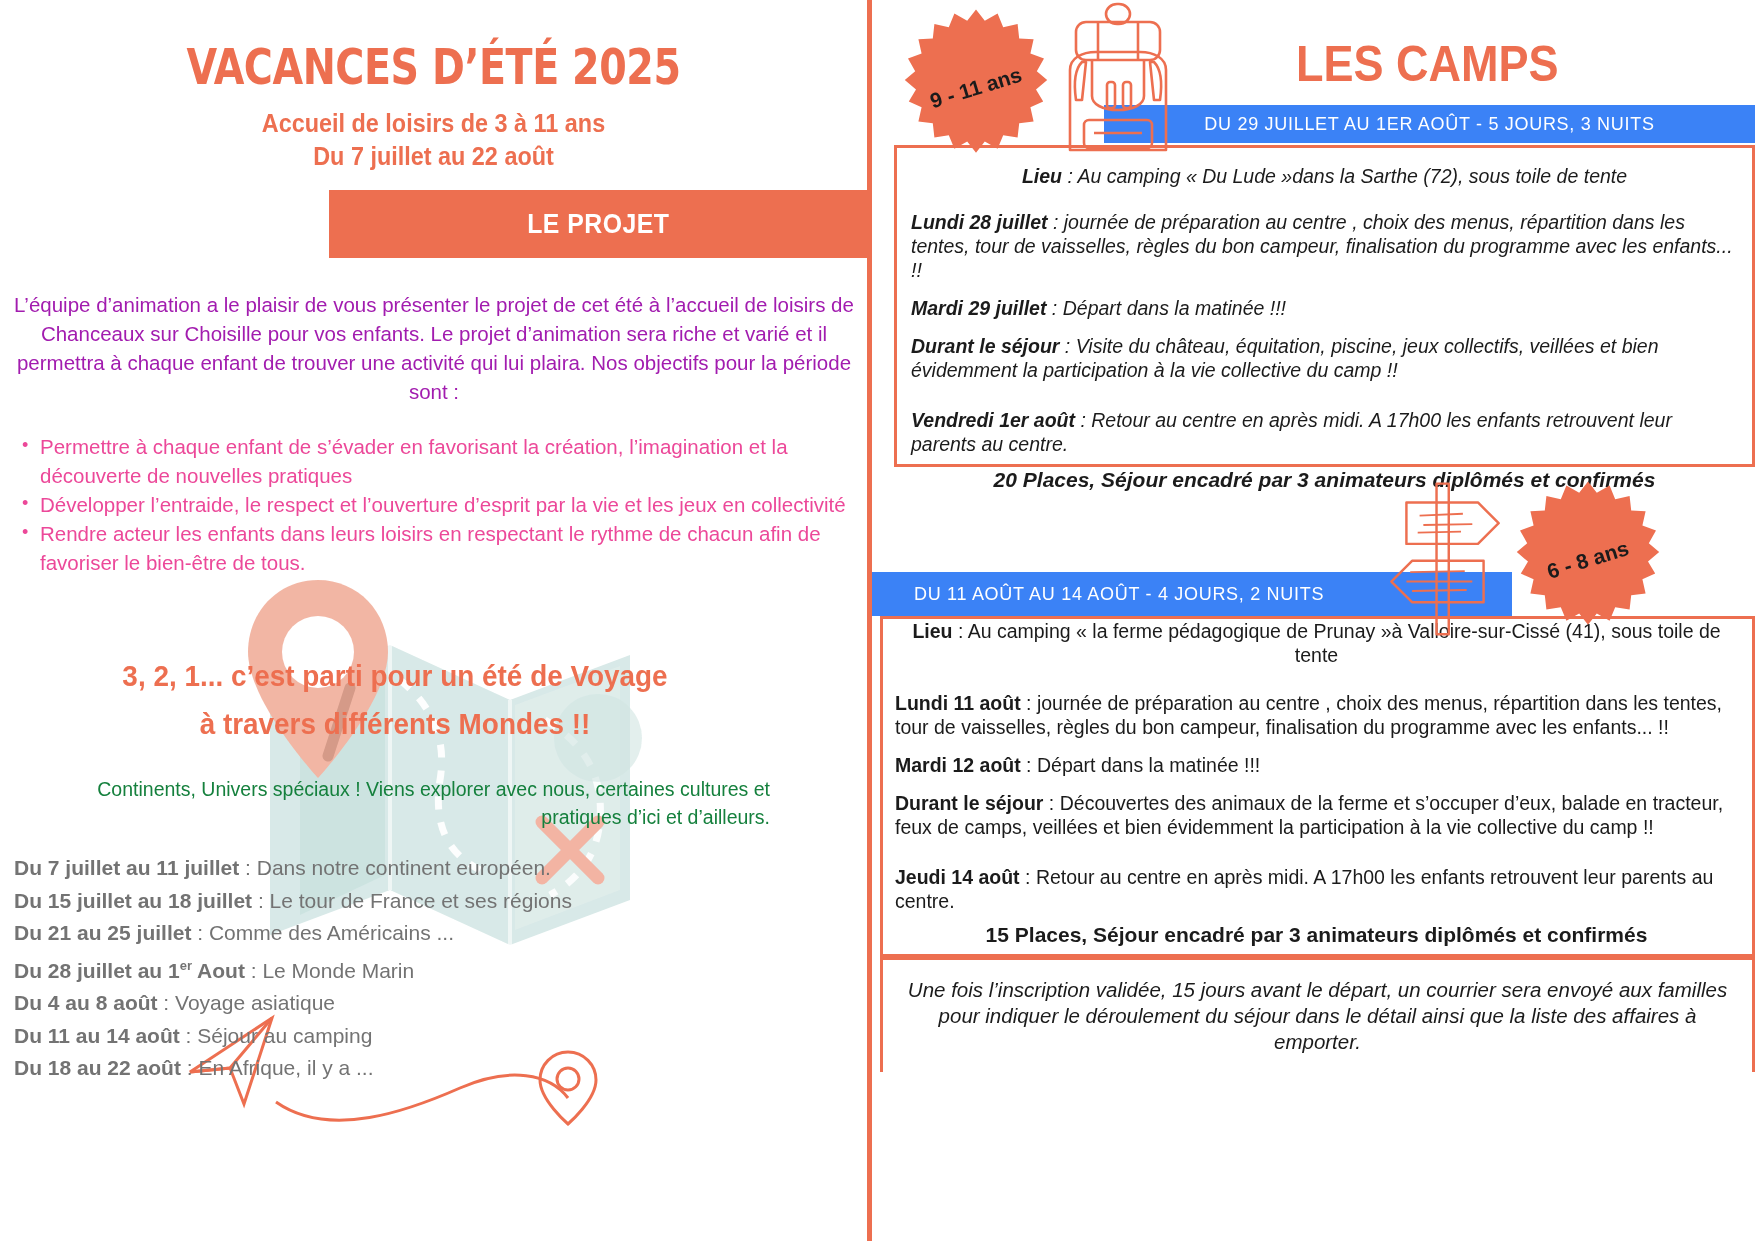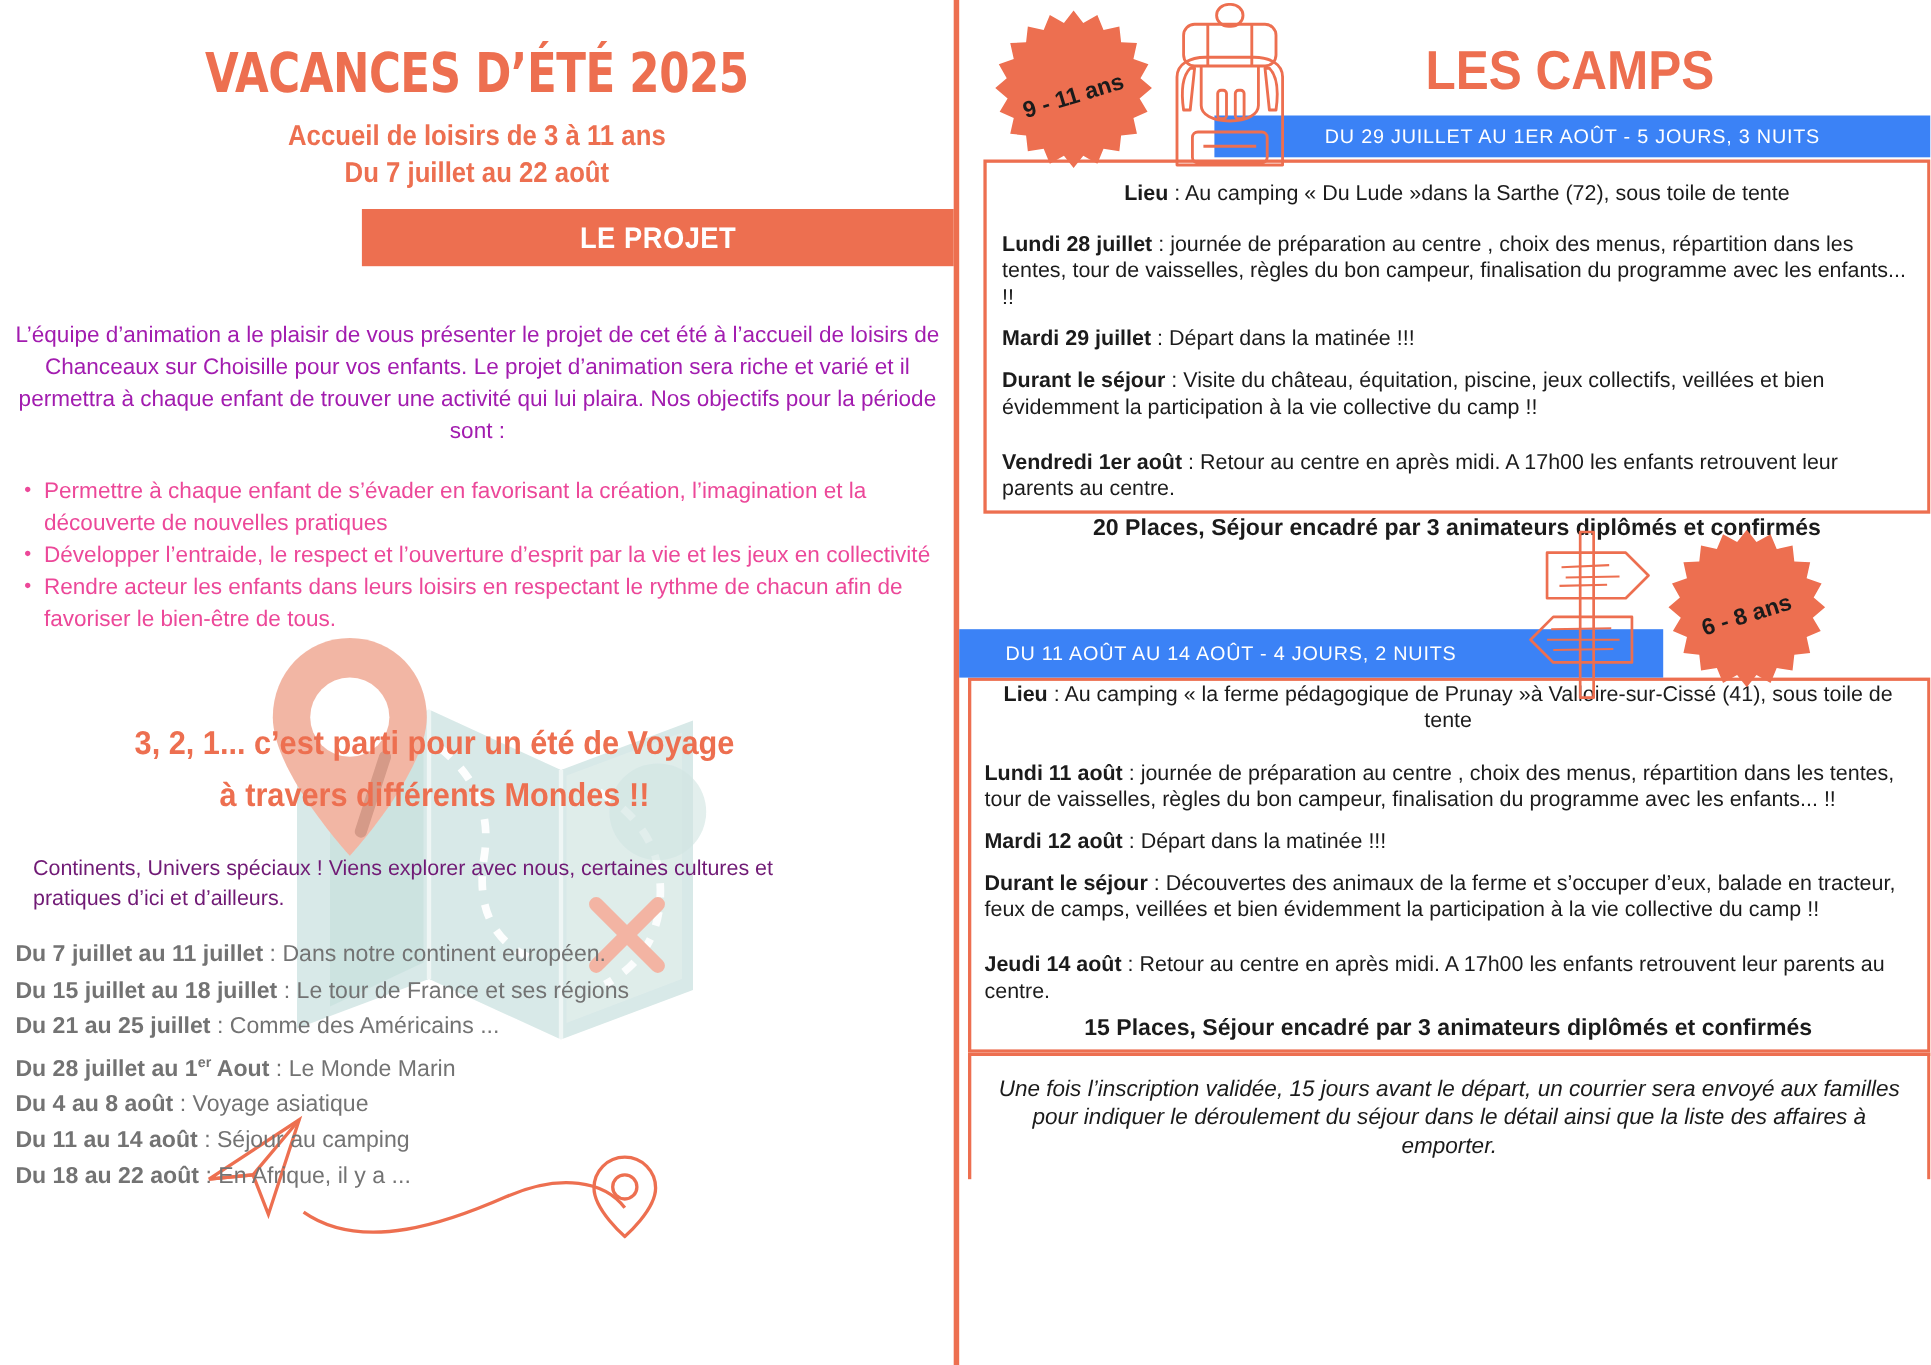--- a/index.html
+++ b/index.html
@@ -31,21 +31,21 @@
   .sub-title {
     position: absolute; left: 0; top: 107px; width: 867px;
     text-align: center;
     font-family: "Liberation Sans Narrow", "Liberation Sans", sans-serif;
     font-weight: 700; font-size: 26px; line-height: 33px;
     color: #ed6f50;
     transform: scaleX(0.9); transform-origin: center;
   }
 
   .projet-band {
-    position: absolute; left: 329px; top: 190px; width: 538px; height: 52px;
+    position: absolute; left: 329px; top: 190px; width: 538px; height: 68px;
     background: #ed6f50;
     display: flex; align-items: center; justify-content: center;
   }
   .projet-band span {
     color: #fff; font-weight: 700; font-size: 27px; letter-spacing: 0.5px;
     font-family: "Liberation Sans Narrow", "Liberation Sans", sans-serif;
     transform: scaleX(0.92);
   }
 
   .intro {
@@ -68,21 +68,21 @@
     position: absolute; left: 0; top: 652px; width: 790px;
     text-align: center; color: #ed6f50;
     font-family: "Liberation Sans Narrow", "Liberation Sans", sans-serif;
     font-weight: 700; font-size: 30px; line-height: 48px;
     transform: scaleX(0.93); transform-origin: center;
     z-index: 3;
   }
 
   .continents {
     position: absolute; left: 30px; top: 775px; width: 740px;
-    text-align: left; font-size: 19.5px; line-height: 28px; color: #701a75;
+    text-align: right; font-size: 19.5px; line-height: 28px; color: #15803d;
     z-index: 3;
   }
 
   .dates {
     position: absolute; left: 14px; top: 852px; width: 760px;
     font-size: 21px; line-height: 32.5px; color: #737373; z-index: 3;
   }
   .dates b { font-weight: 700; }
   .dates sup { font-size: 0.62em; vertical-align: super; }
 
@@ -128,21 +128,21 @@
     z-index: 3;
   }
   #camp1 { left: 22px; top: 145px; width: 861px; height: 322px; }
   #camp2 { left: 8px; top: 616px; width: 875px; height: 341px; }
 
   .camp-line { font-size: 19.5px; line-height: 24px; color: #1b1b1b; }
   .camp-line b { font-weight: 700; }
   .lieu { text-align: center; }
   .places { text-align:center; font-weight:700; font-size: 21px; }
 
-  #camp1 .inner { padding: 16px 14px 0 14px; }
+  #camp1 .inner { padding: 16px 14px 0 14px; font-style: italic; }
   #camp2 .inner { padding: 0 14px 0 12px; }
 
   .blk { margin-bottom: 14px; }
 
   .footer-box {
     position: absolute; left: 8px; top: 957px; width: 875px; height: 115px;
     border-left: 3px solid #ed6f50; border-right: 3px solid #ed6f50;
     border-top: 3px solid #ed6f50;
     display:flex; align-items:center; justify-content:flex-end;
     padding: 0 16px;

